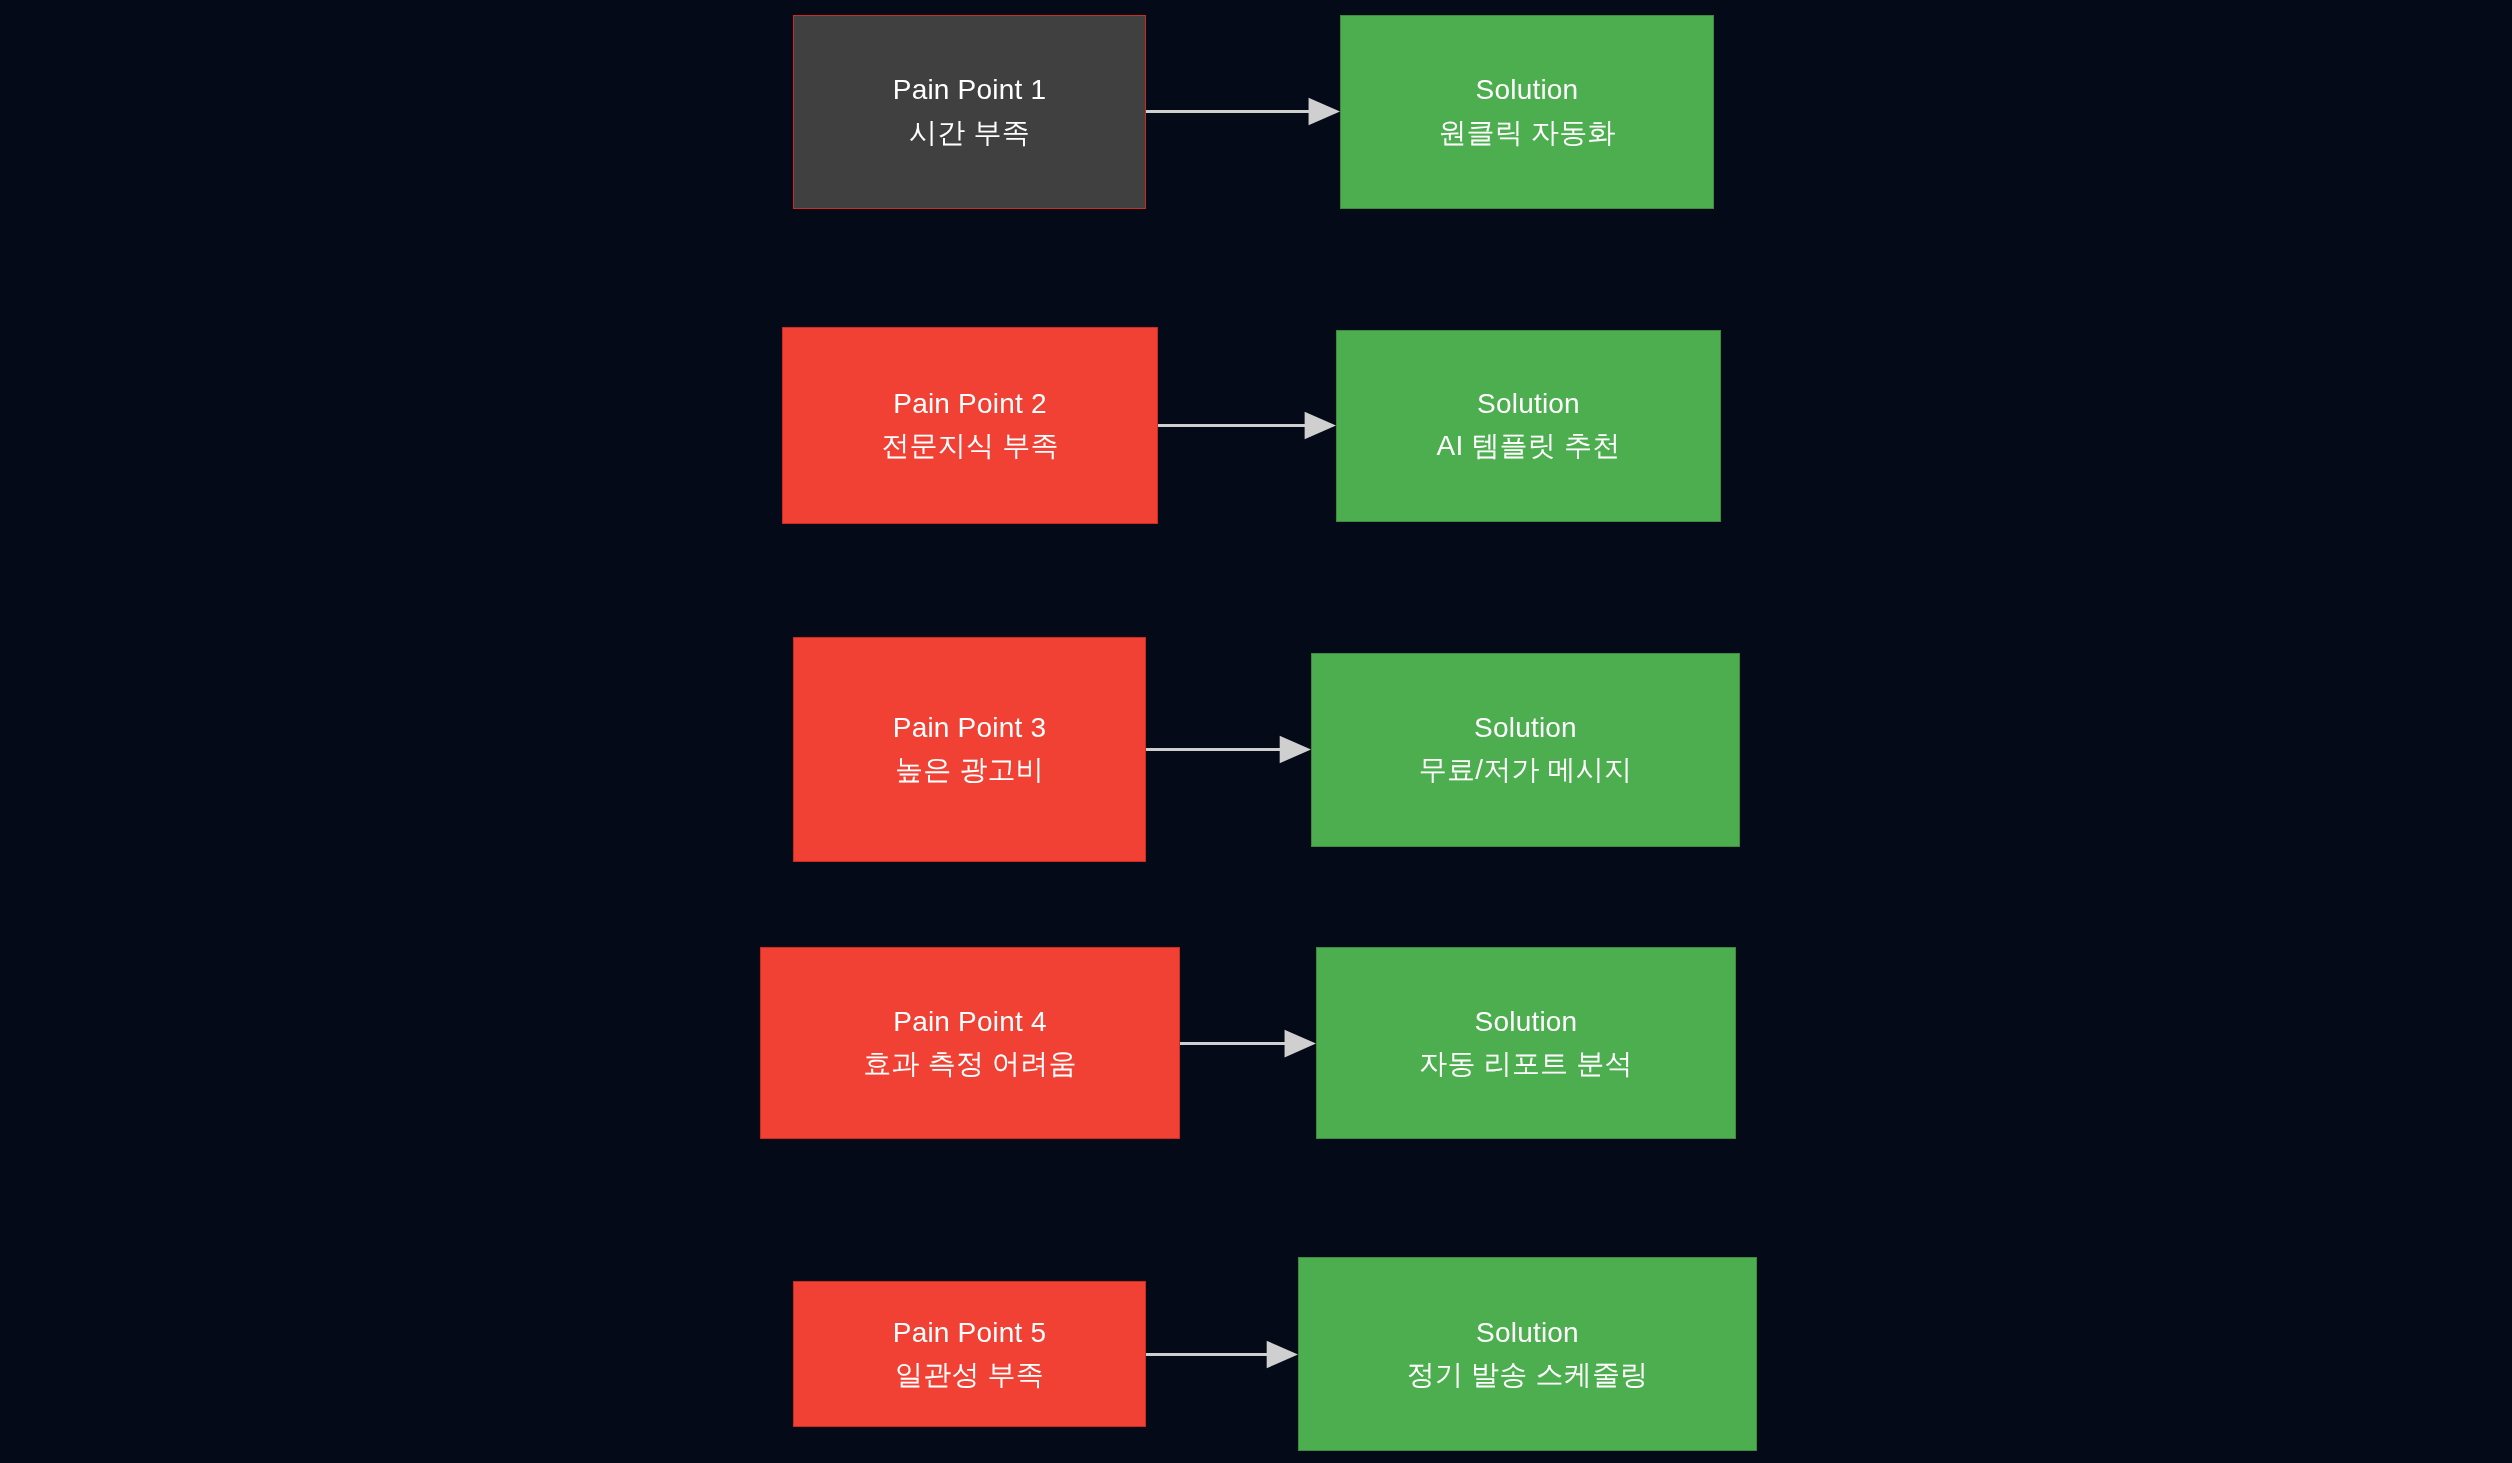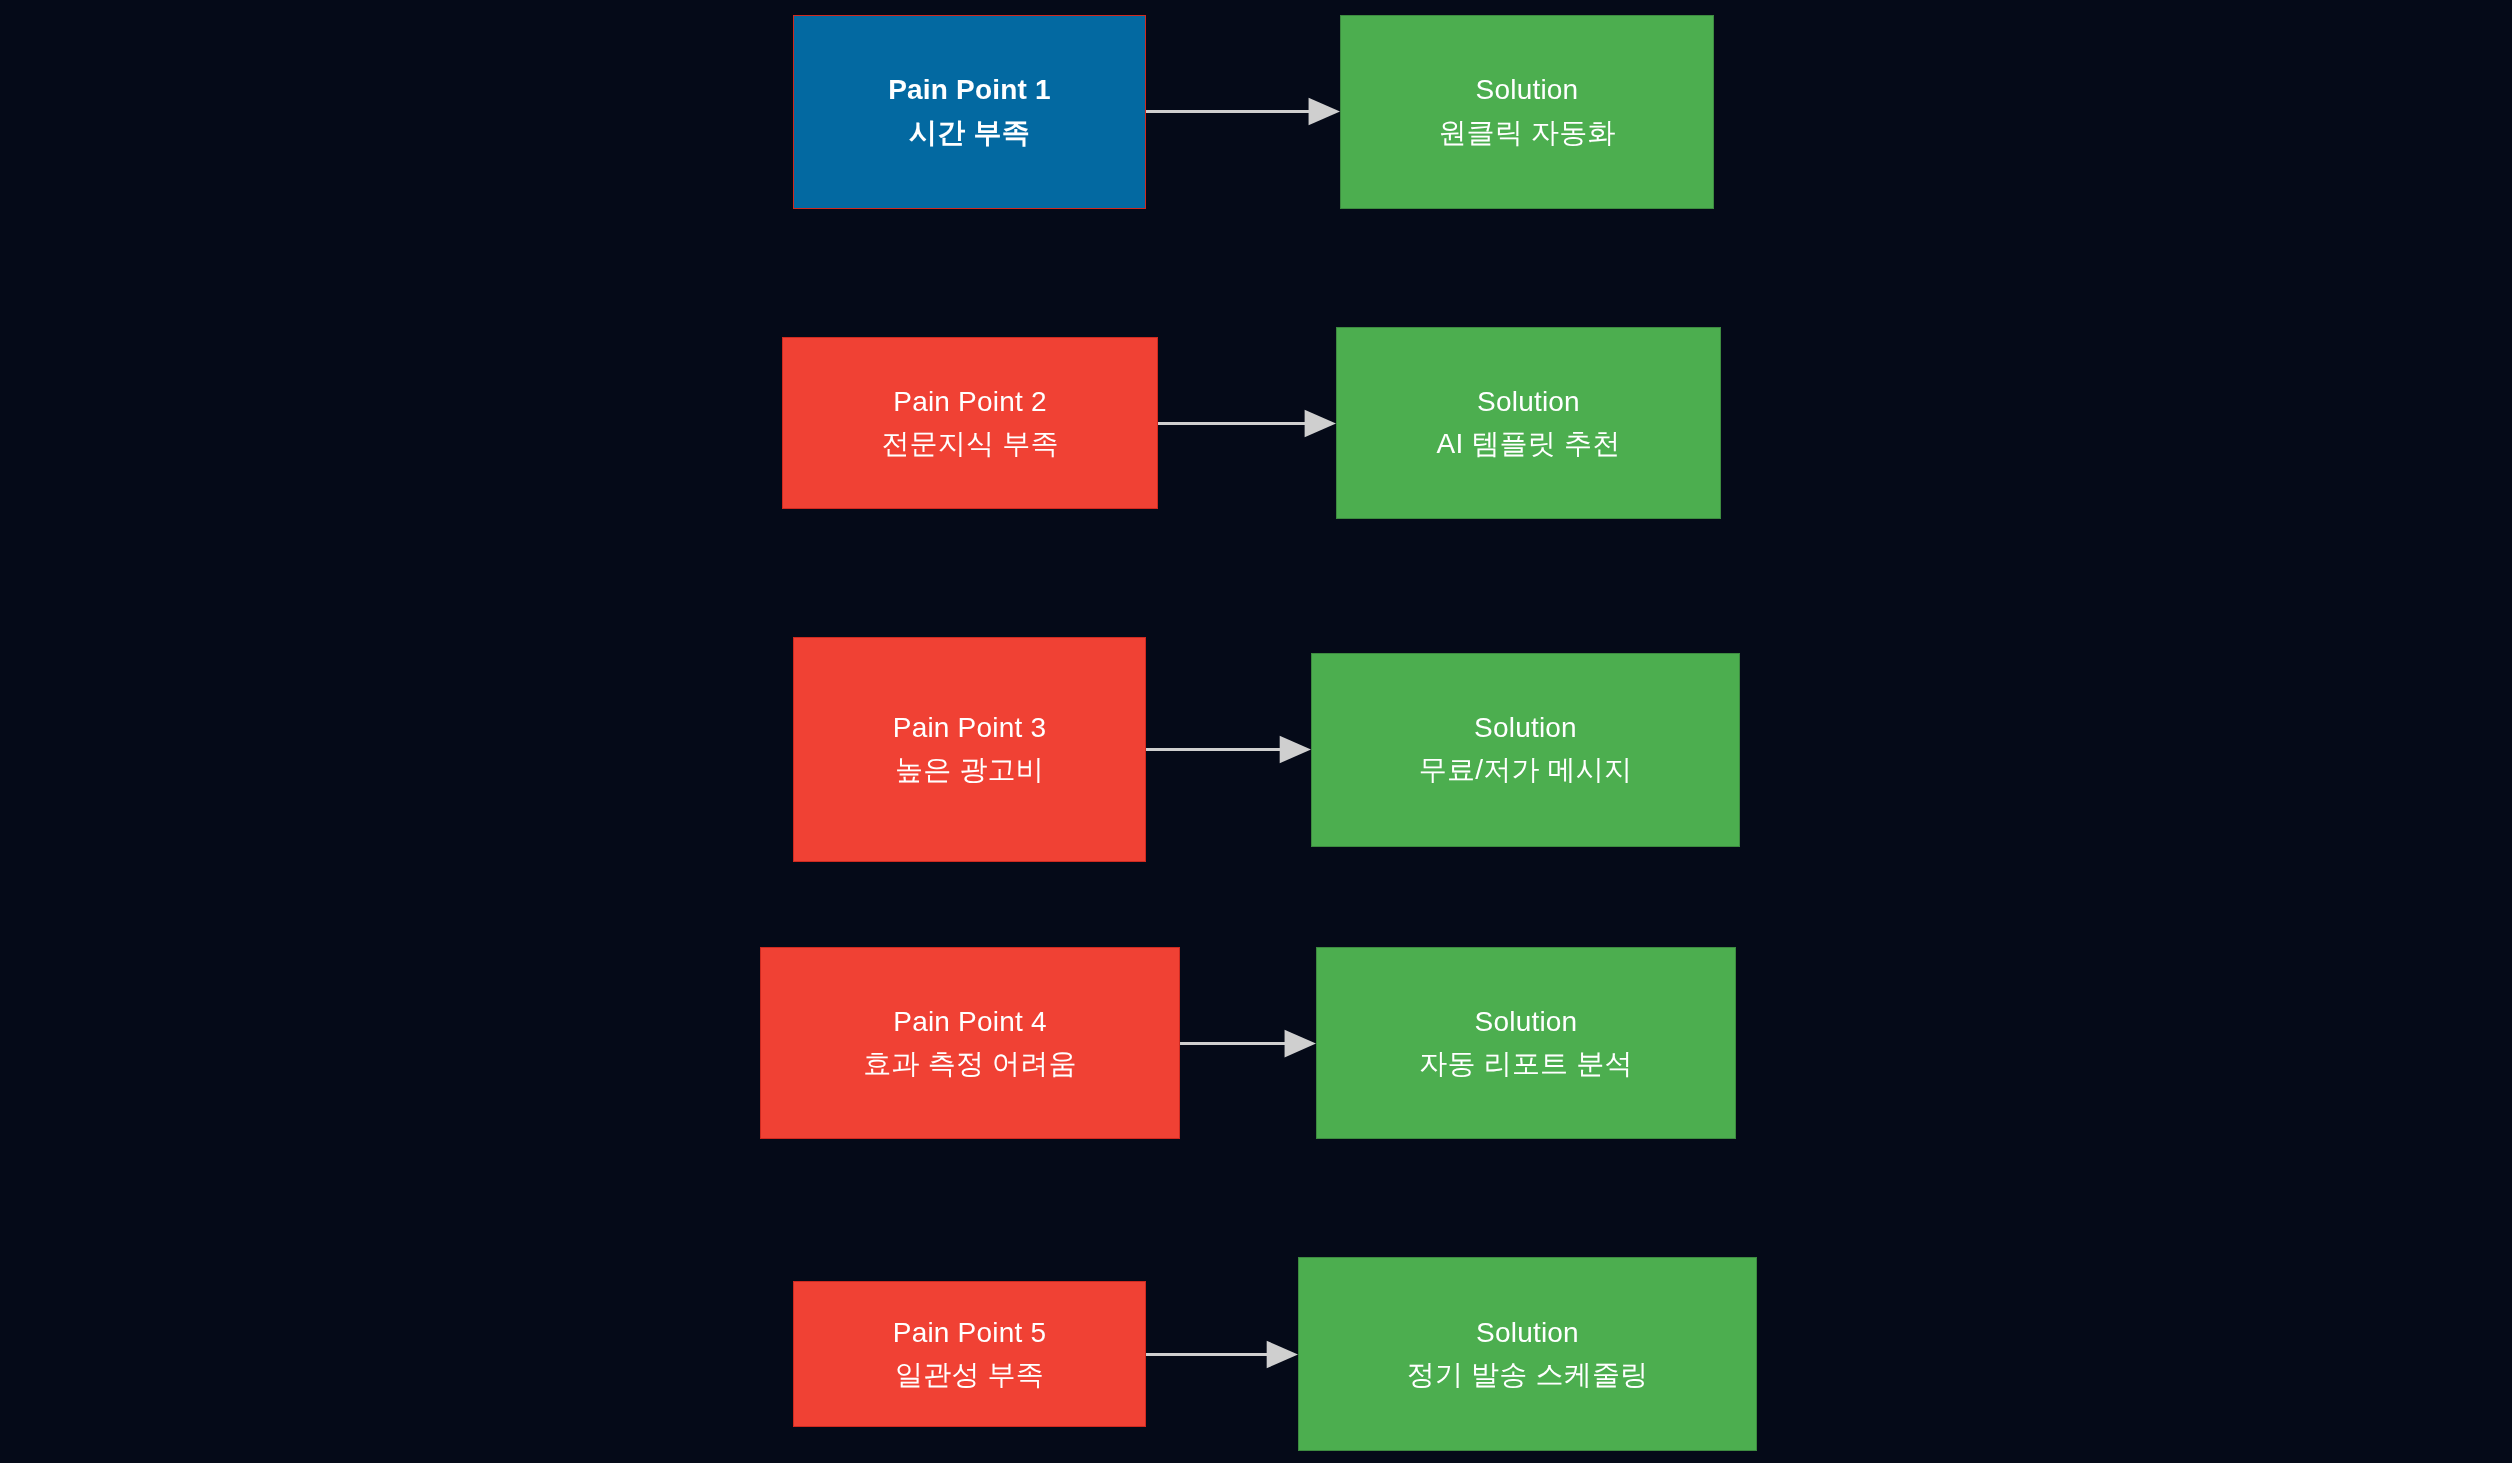--- a/index.html
+++ b/index.html
@@ -67,37 +67,37 @@
   }
 
   .connector svg { display: block; overflow: visible; }
 </style>
 </head>
 <body>
 
 <div id="diagram-canvas" style="background: rgb(5, 10, 24); width: 2512px; height: 1464px;">
 
 <div class="flow-row" style="left: 793px; top: 14.8px;">
-      <div class="node-box pain" style="width: 353px; height: 194px; background: #0369a1; border-color: rgb(207, 42, 32); font-weight: bold;">
+      <div class="node-box pain" style="width: 353px; height: 194px; background: #404040; border-color: rgb(207, 42, 32);">
         <span class="node-line title">Pain Point 1</span>
         <span class="node-line detail">시간 부족</span>
       </div>
       <div class="connector" style="width: 194px;">
         <svg width="194" height="37" viewBox="0 0 210 40">
           <line x1="0" y1="20" x2="178" y2="20" stroke="#cfcfcf" stroke-width="3"></line>
           <polygon points="176,5 210,20 176,35" fill="#cfcfcf"></polygon>
         </svg>
       </div>
       <div class="node-box solution" style="width: 374px; height: 194px; background: rgb(76, 174, 79); border-color: rgb(61, 139, 64);">
         <span class="node-line title">Solution</span>
         <span class="node-line detail">원클릭 자동화</span>
       </div>
     </div>
     <div class="flow-row" style="left: 782px; top: 327px;">
-      <div class="node-box pain" style="width: 376px; height: 172px; background: rgb(240, 65, 52); border-color: rgb(207, 42, 32);">
+      <div class="node-box pain" style="width: 376px; height: 197px; background: rgb(240, 65, 52); border-color: rgb(207, 42, 32);">
         <span class="node-line title">Pain Point 2</span>
         <span class="node-line detail">전문지식 부족</span>
       </div>
       <div class="connector" style="width: 178px;">
         <svg width="178" height="37" viewBox="0 0 193 40">
           <line x1="0" y1="20" x2="161" y2="20" stroke="#cfcfcf" stroke-width="3"></line>
           <polygon points="159,5 193,20 159,35" fill="#cfcfcf"></polygon>
         </svg>
       </div>
       <div class="node-box solution" style="width: 385px; height: 192px; background: rgb(76, 174, 79); border-color: rgb(61, 139, 64);">

